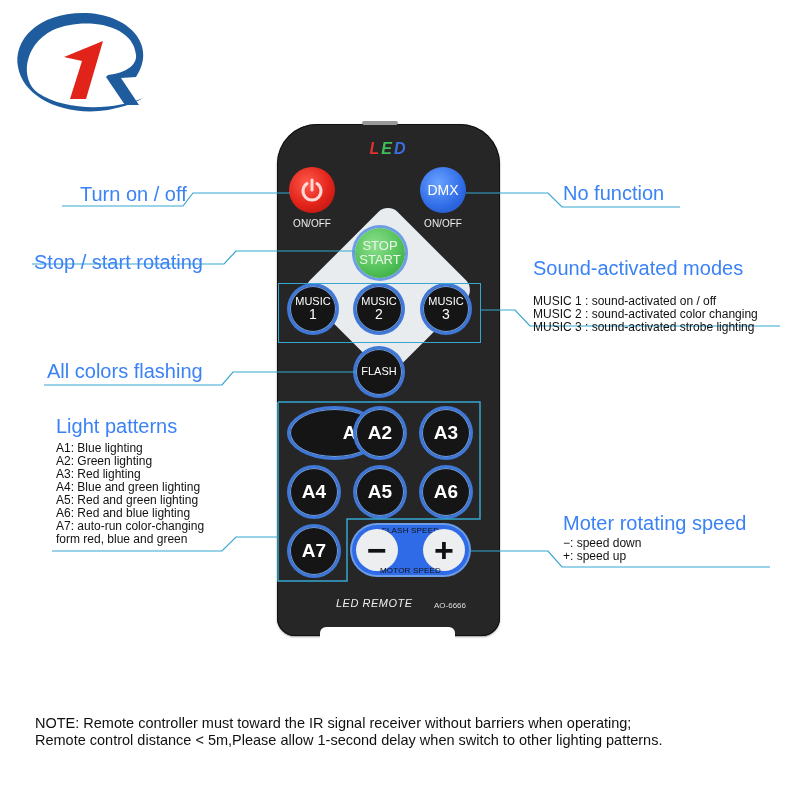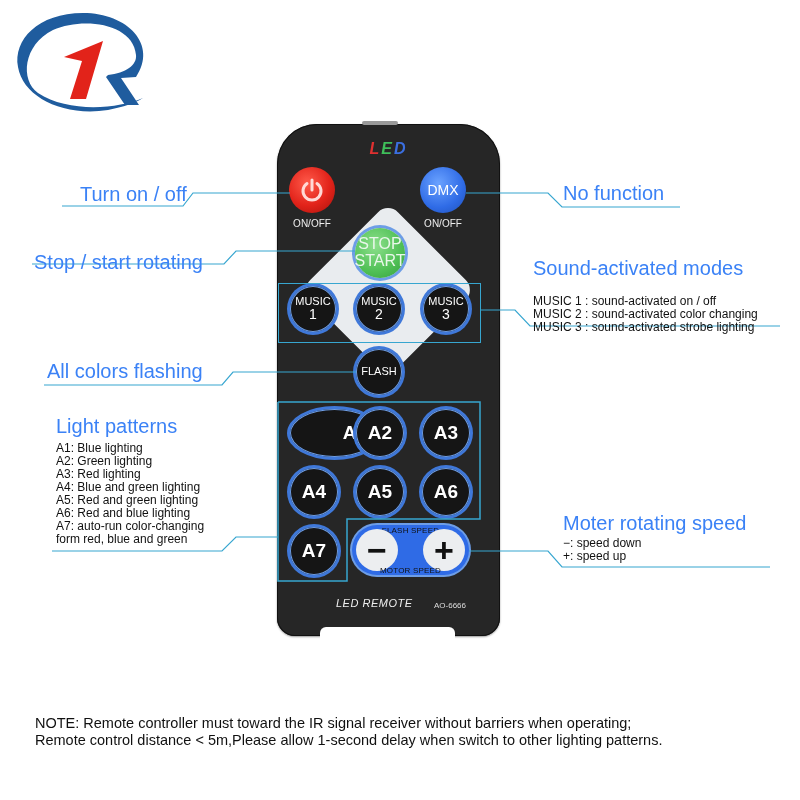--- a/index.html
+++ b/index.html
@@ -54,21 +54,21 @@
 
     .diamond {
       left: 326px; top: 228px; width: 124px; height: 124px;
       background: #e9ecef;
       transform: rotate(45deg);
       border-radius: 14px;
     }
     .btn-stop {
       left: 355px; top: 228px; width: 50px; height: 50px;
       background: radial-gradient(circle at 40% 35%, #8de08c 0%, #4fbf55 60%, #339b3c 100%);
-      font-size: 16px; color: #e9f7ea;
+      font-size: 13px; color: #e9f7ea;
       box-shadow: 0 0 0 3px #6d9de6;
     }
     .btn-dark {
       background: #151515;
       box-shadow: 0 0 0 3px #3f78d9, inset 0 0 0 1px #6d9de6;
       font-weight: normal;
     }
     .btn-music { width: 46px; height: 46px; top: 286px; font-size: 11px; }
     .btn-music .n { font-size: 14px; }
     .btn-flash { left: 356px; top: 349px; width: 46px; height: 46px; font-size: 11px; }

